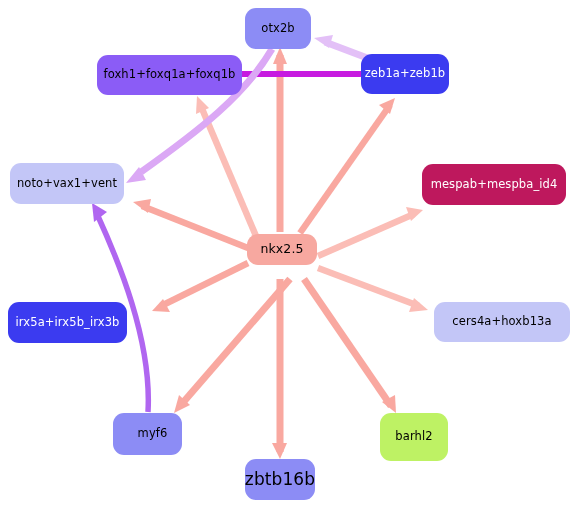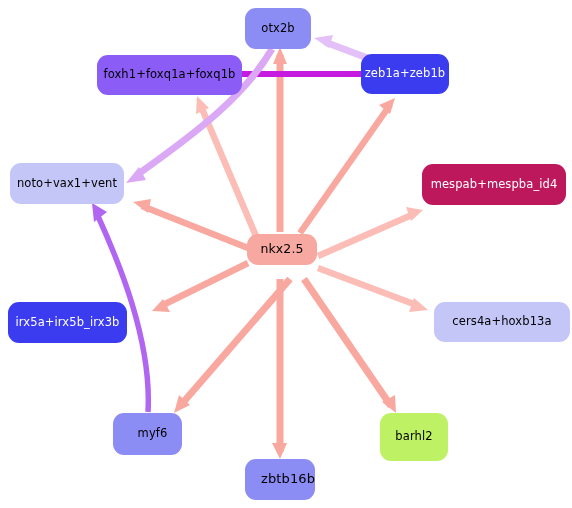--- a/index.html
+++ b/index.html
@@ -126,21 +126,21 @@
       </div>
       <div class="node" style="left: 8px; top: 302px; width: 119px; height: 41px; background: rgb(59, 59, 240); color: rgb(255, 255, 255); font-size: 11.5px;">
         <span>irx5a+irx5b_irx3b</span>
       </div>
       <div class="node" style="left: 434px; top: 302px; width: 136px; height: 40px; background: rgb(195, 198, 247); color: rgb(0, 0, 0); font-size: 11.5px;">
         <span>cers4a+hoxb13a</span>
       </div>
       <div class="node" style="left: 113px; top: 413px; width: 69px; height: 42px; background: rgb(140, 140, 245); color: rgb(0, 0, 0); font-size: 11.5px; padding-left: 10px;">
         <span>myf6</span>
       </div>
-      <div class="node" style="left: 245px; top: 459px; width: 70px; height: 41px; background: rgb(140, 140, 245); color: rgb(0, 0, 0); font-size: 13px; justify-content: flex-end;">
+      <div class="node" style="left: 245px; top: 459px; width: 70px; height: 41px; background: rgb(140, 140, 245); color: rgb(0, 0, 0); font-size: 17px;">
         <span>zbtb16b</span>
       </div>
       <div class="node" style="left: 380px; top: 413px; width: 68px; height: 48px; background: #bef264; color: rgb(0, 0, 0); font-size: 11.5px;">
         <span>barhl2</span>
       </div>
     </div>
 
 </div>
 
 </body></html>

